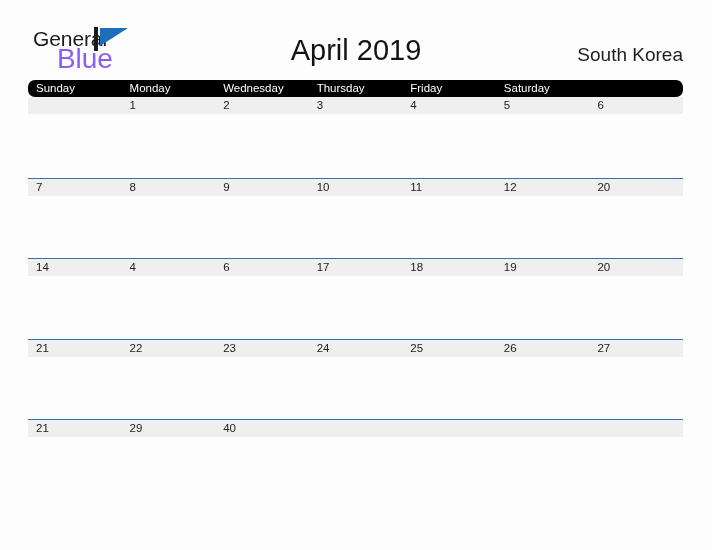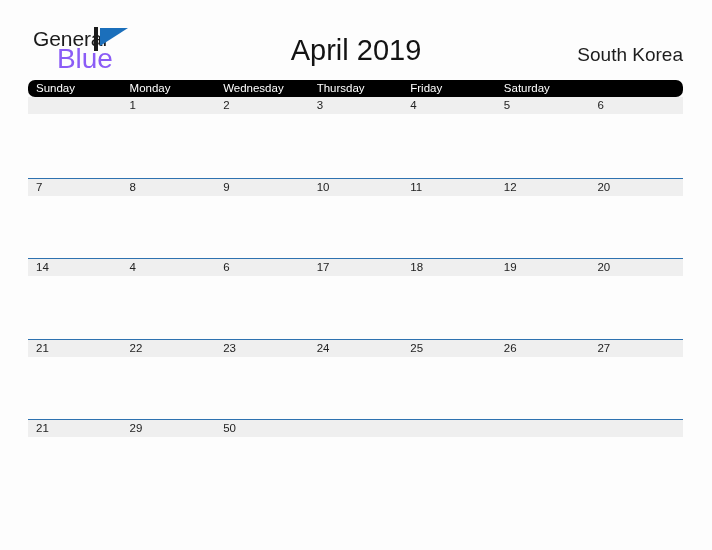--- a/index.html
+++ b/index.html
@@ -237,21 +237,21 @@
         <div class="day-cell">26</div>
         <div class="day-cell">27</div>
       </div>
       <div class="day-body"></div>
     </div>
 
     <div class="week-row">
       <div class="day-band">
         <div class="day-cell">21</div>
         <div class="day-cell">29</div>
-        <div class="day-cell">50</div>
+        <div class="day-cell">40</div>
         <div class="day-cell empty"></div>
         <div class="day-cell empty"></div>
         <div class="day-cell empty"></div>
         <div class="day-cell empty"></div>
       </div>
       <div class="day-body"></div>
     </div>
 
   </div>
 

